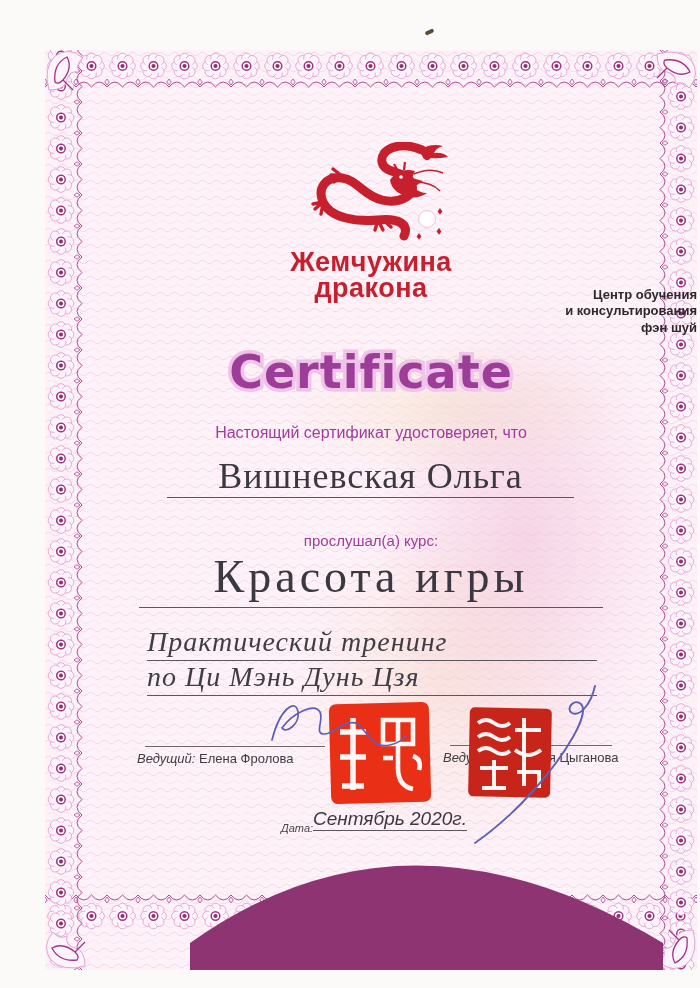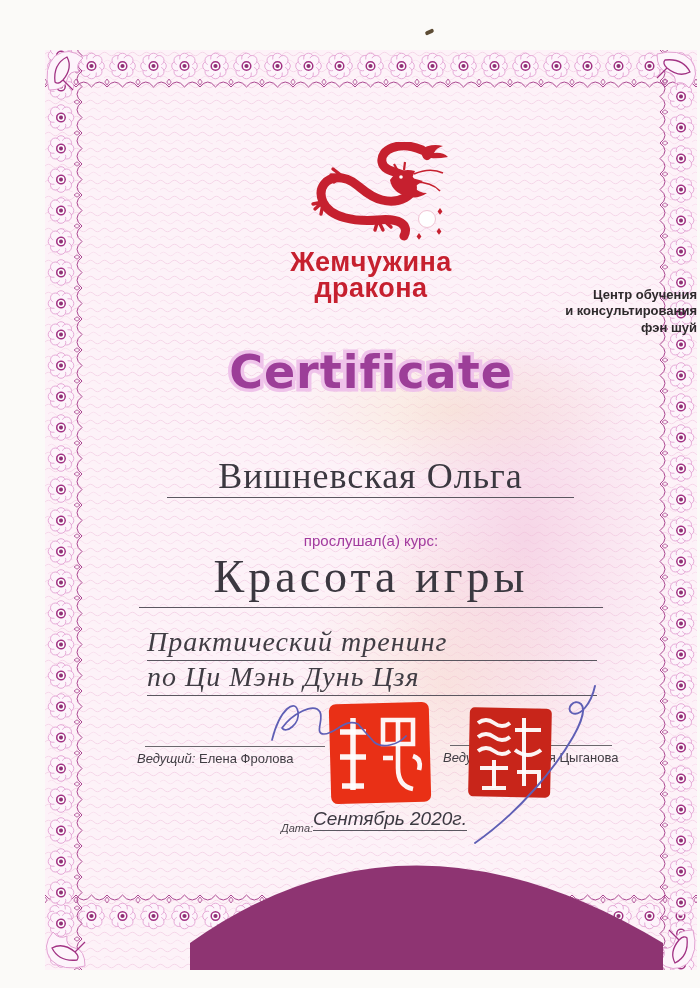--- a/index.html
+++ b/index.html
@@ -199,20 +199,21 @@
     <div>Центр обучения</div>
     <div>и консультирования</div>
     <div>фэн шуй</div>
   </div>
 
   <svg class="abs cert-title-svg" width="652" height="70">
     <text x="326" y="50" text-anchor="middle" font-family="DejaVu Sans, sans-serif" font-size="46" font-weight="bold" letter-spacing="1" paint-order="stroke" stroke="var(--title-outline)" stroke-width="7" fill="#d98fd2">Certificate</text>
     <text x="326" y="50" text-anchor="middle" font-family="DejaVu Sans, sans-serif" font-size="46" font-weight="bold" letter-spacing="1" paint-order="stroke" stroke="var(--title-outline)" stroke-width="3.5" fill="var(--title-purple)">Certificate</text>
   </svg>
 
+  <div class="abs ctr intro">Настоящий сертификат удостоверяет, что</div>
 
   <div class="abs recipient u-line">Вишневская Ольга</div>
 
   <div class="abs course-name u-line">Красота игры</div>
 
   <div class="abs ctr course-label">прослушал(а) курс:</div>
 
   <div class="abs course-desc desc1 u-line">Практический тренинг</div>
   <div class="abs course-desc desc2 u-line">по Ци Мэнь Дунь Цзя</div>
 

